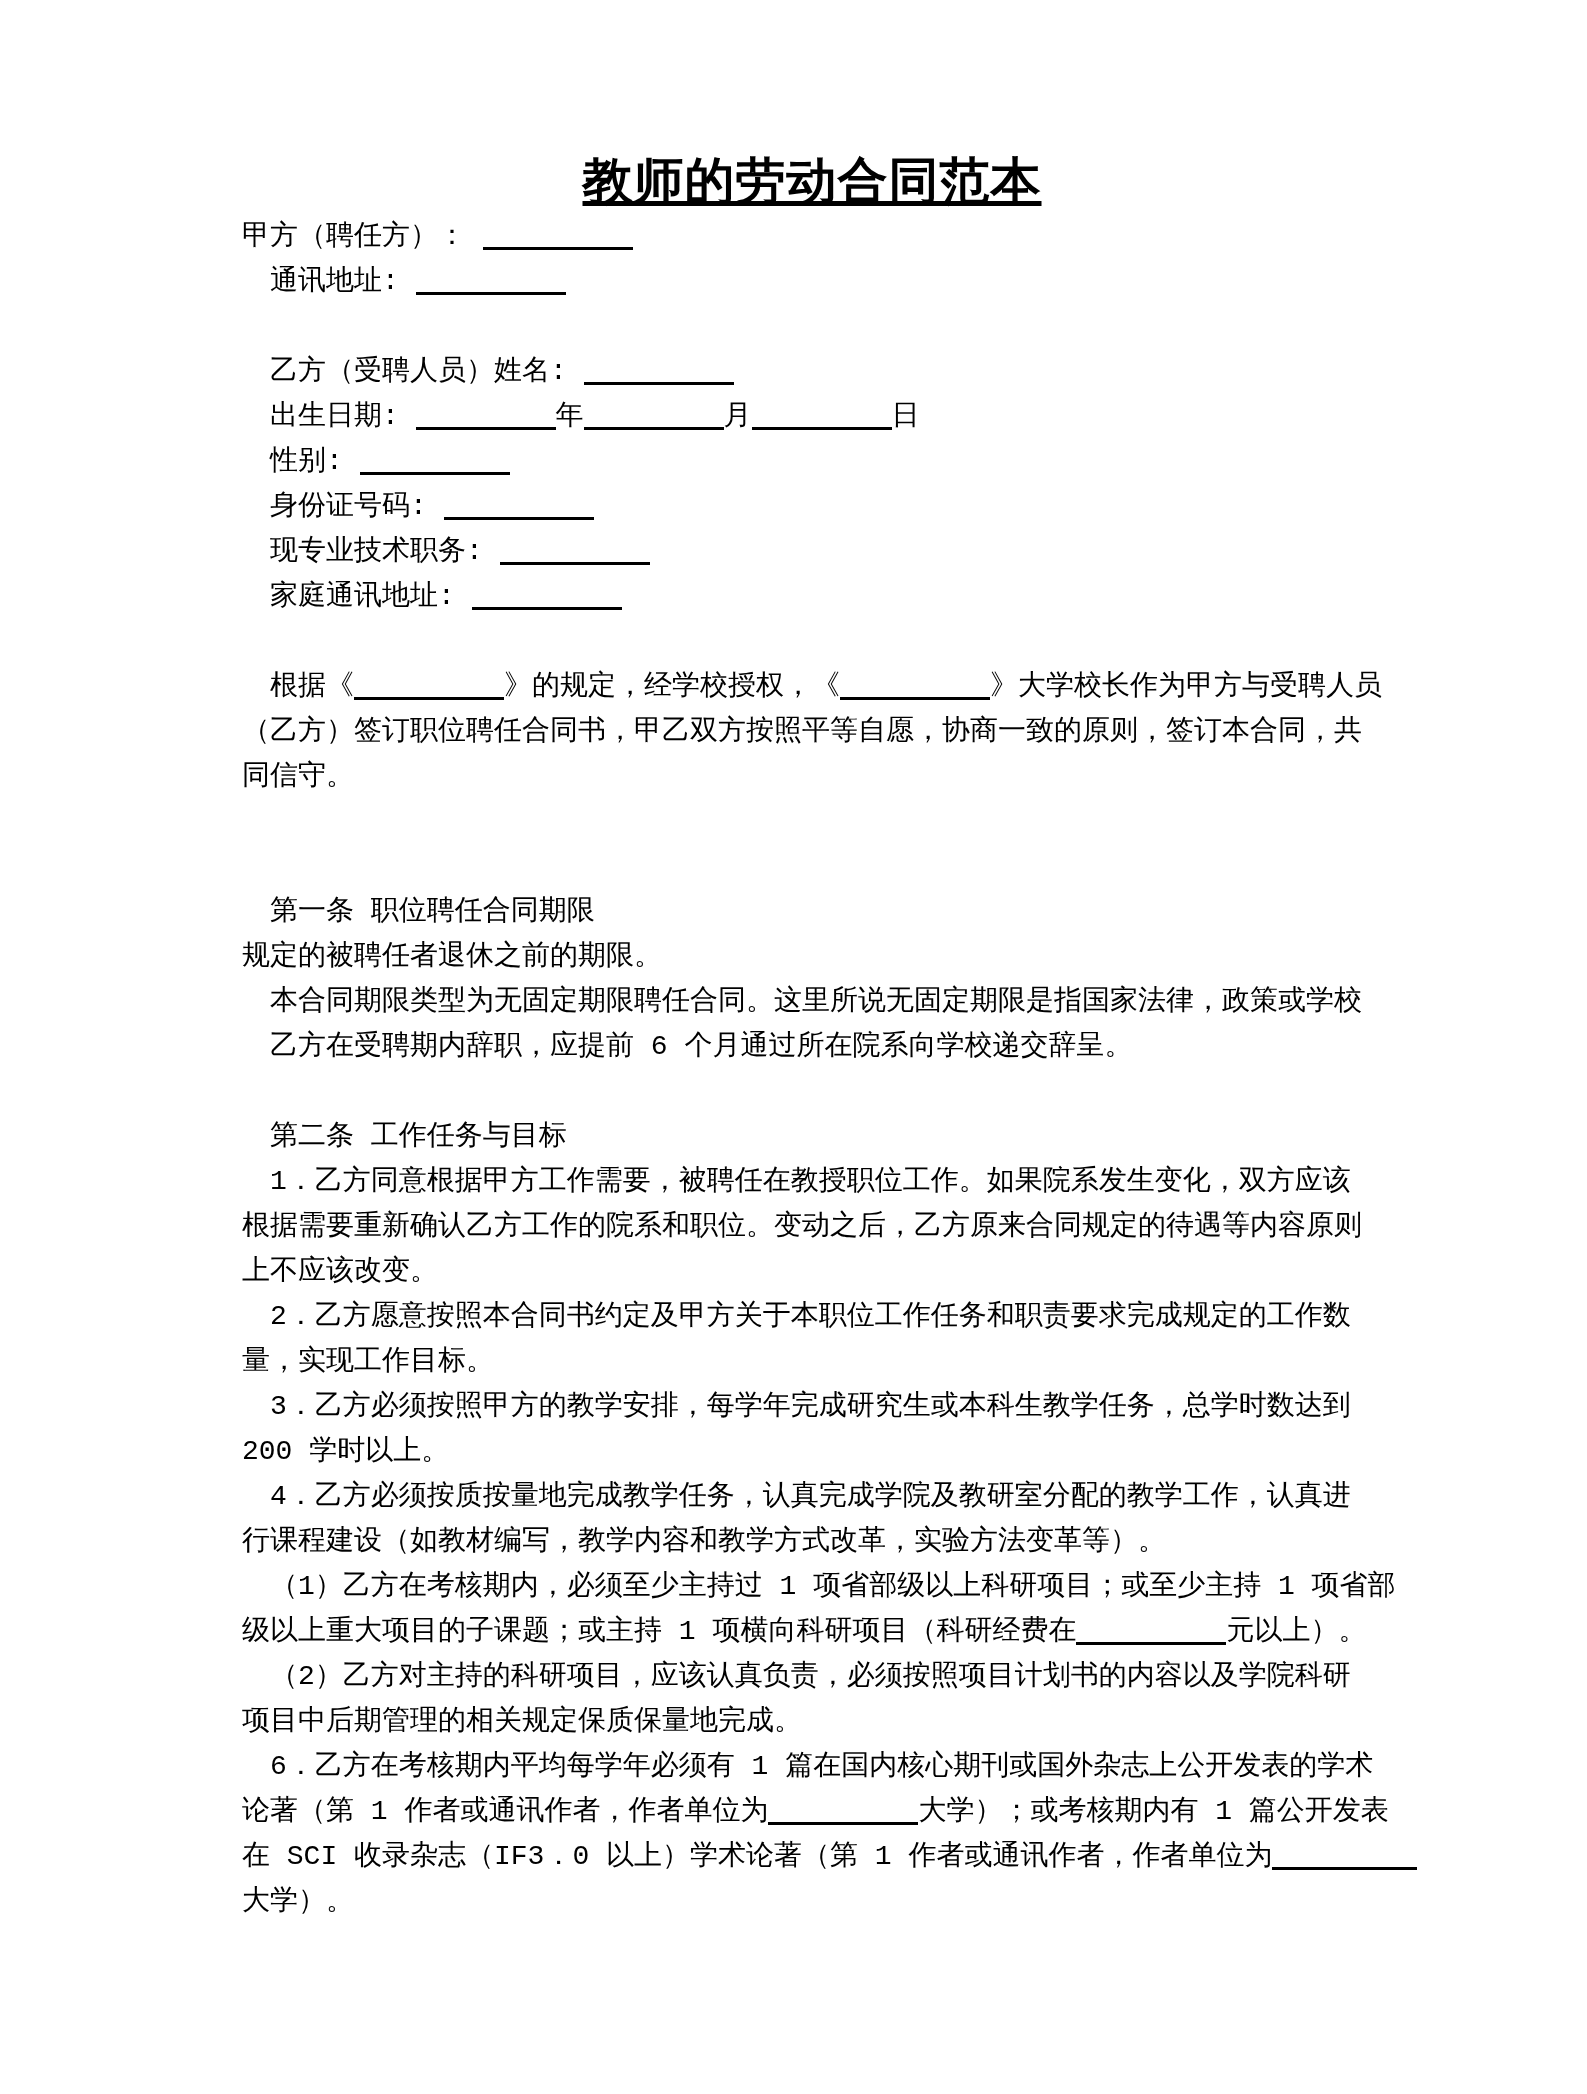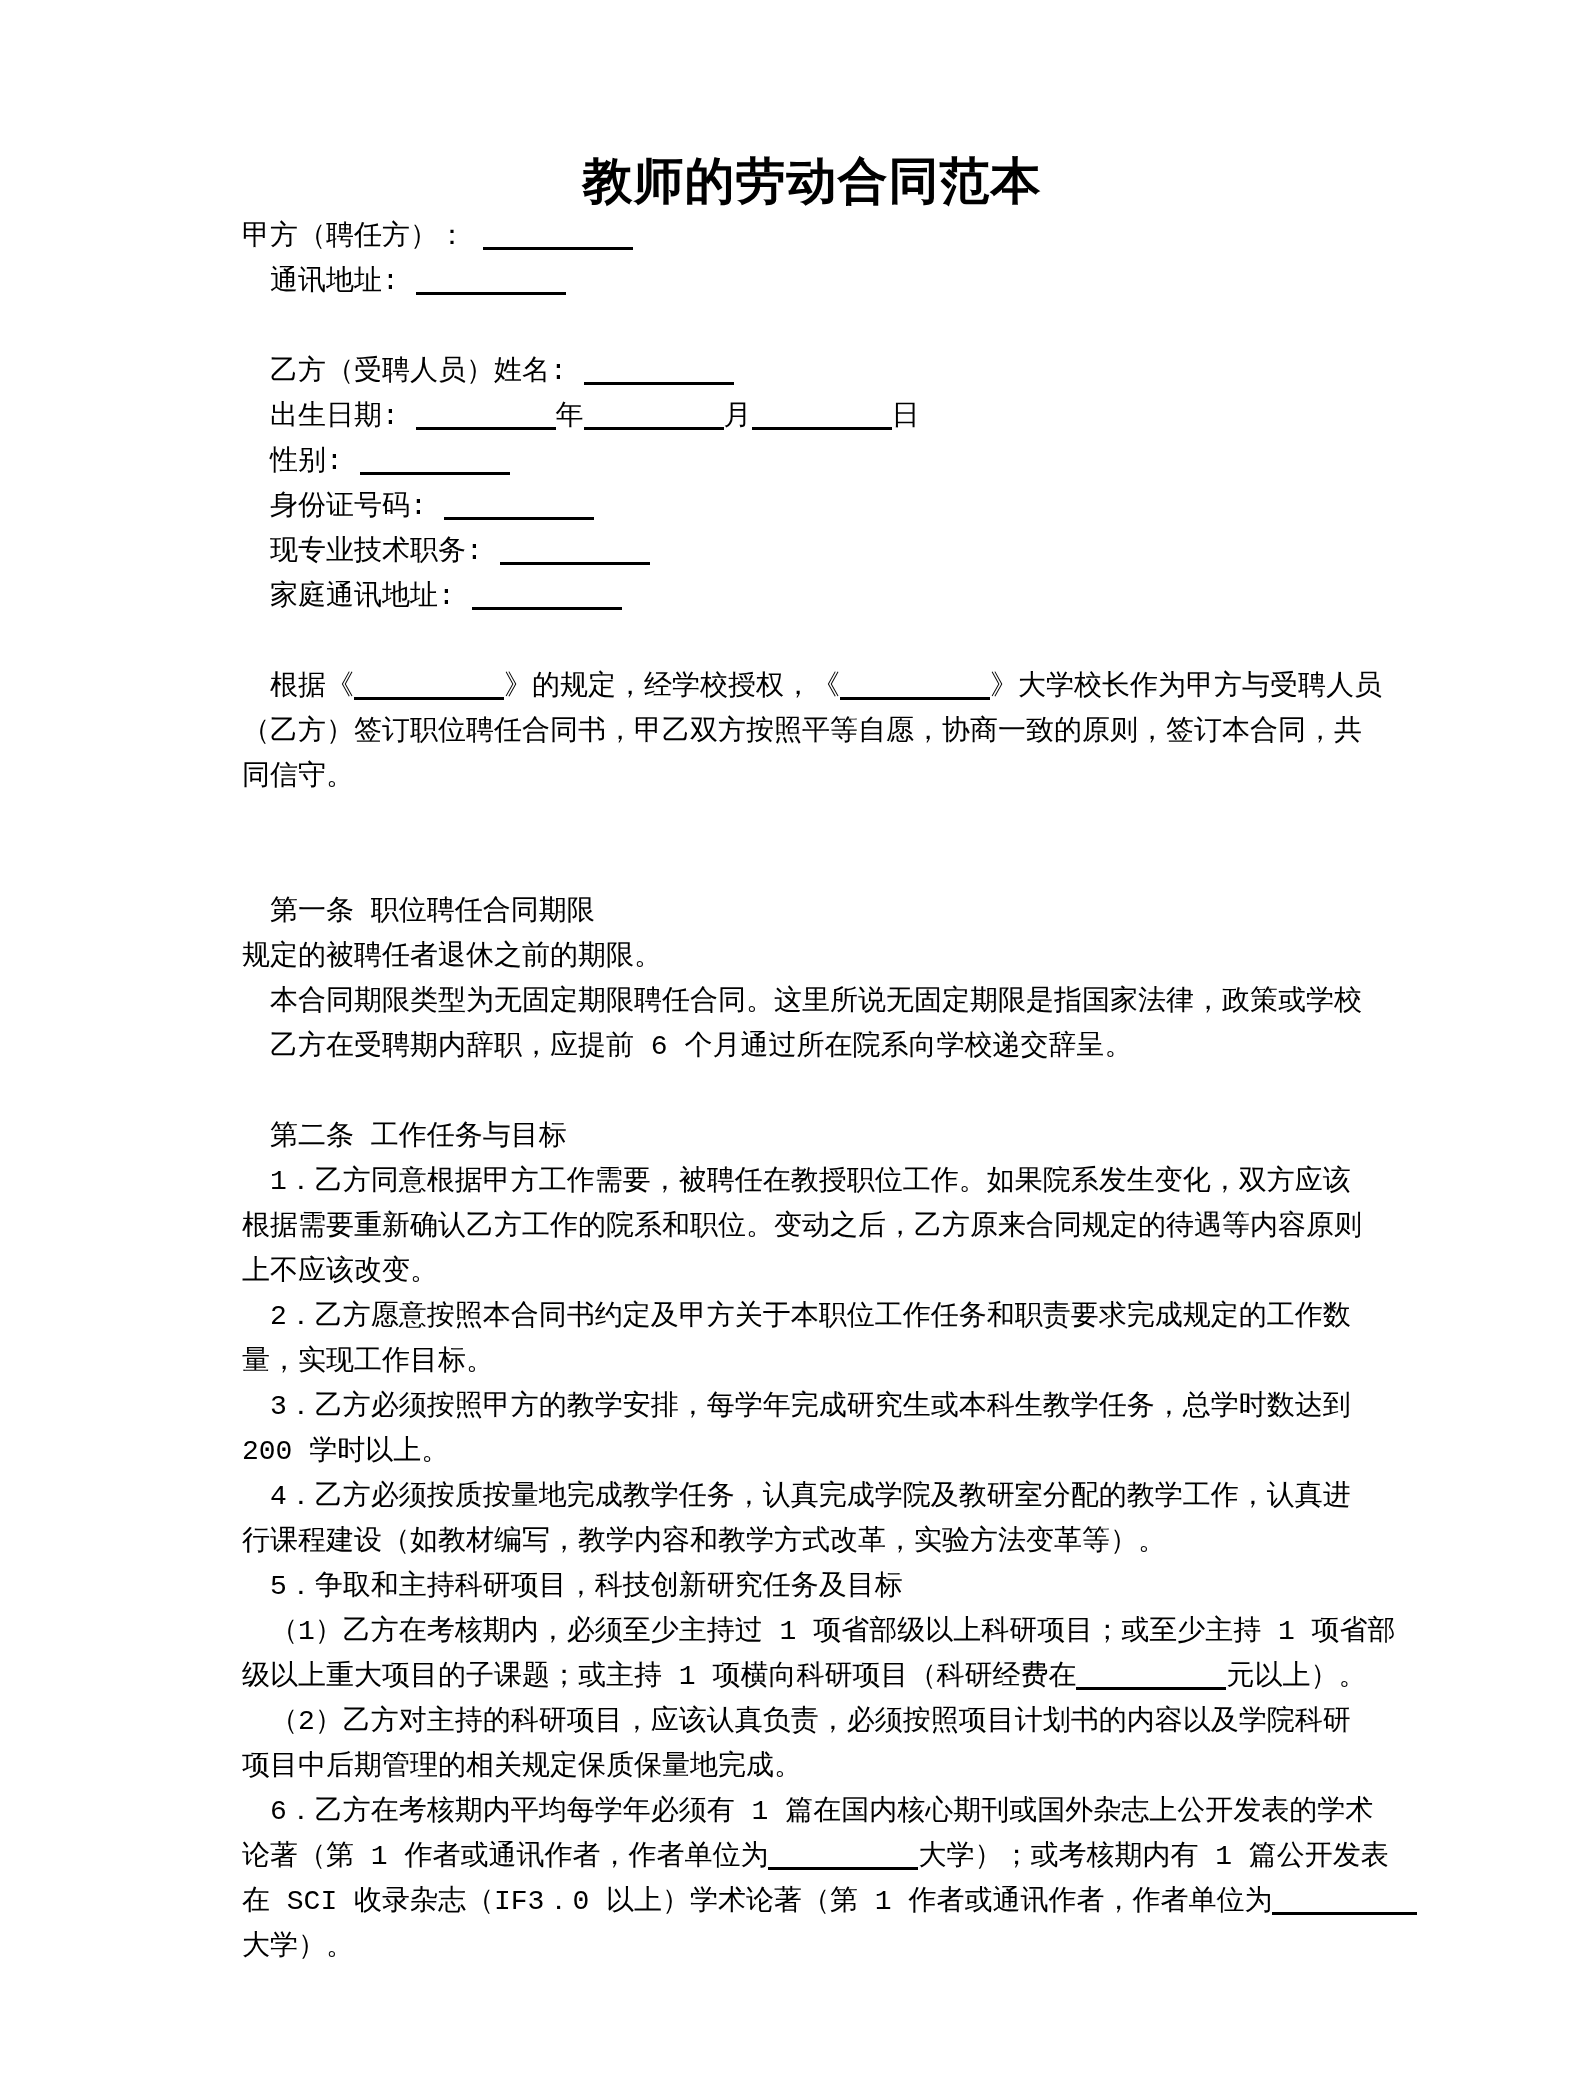--- a/index.html
+++ b/index.html
@@ -19,20 +19,21 @@
   }
   .doc-title {
     width: 1140px;
     margin: 0;
     text-align: center;
     font-size: 50px;
     line-height: 66px;
     font-weight: bold;
     letter-spacing: 1px;
     white-space: nowrap;
+    text-decoration: underline;
   }
   .doc-body {
     width: 1140px;
     font-size: 28px;
     font-family: Liberation Mono, monospace;
   }
   .line {
     height: 45px;
     line-height: 45px;
     white-space: nowrap;
@@ -82,21 +83,20 @@
       <div class="line indent"><span class="run">第二条 工作任务与目标</span></div>
       <div class="line indent"><span class="run">1．乙方同意根据甲方工作需要，被聘任在教授职位工作。如果院系发生变化，双方应该</span></div>
       <div class="line"><span class="run">根据需要重新确认乙方工作的院系和职位。变动之后，乙方原来合同规定的待遇等内容原则</span></div>
       <div class="line"><span class="run">上不应该改变。</span></div>
       <div class="line indent"><span class="run">2．乙方愿意按照本合同书约定及甲方关于本职位工作任务和职责要求完成规定的工作数</span></div>
       <div class="line"><span class="run">量，实现工作目标。</span></div>
       <div class="line indent"><span class="run">3．乙方必须按照甲方的教学安排，每学年完成研究生或本科生教学任务，总学时数达到</span></div>
       <div class="line"><span class="run">200 学时以上。</span></div>
       <div class="line indent"><span class="run">4．乙方必须按质按量地完成教学任务，认真完成学院及教研室分配的教学工作，认真进</span></div>
       <div class="line"><span class="run">行课程建设（如教材编写，教学内容和教学方式改革，实验方法变革等）。</span></div>
-      <div class="line indent"><span class="run">5．争取和主持科研项目，科技创新研究任务及目标</span></div>
       <div class="line indent"><span class="run">（1）乙方在考核期内，必须至少主持过 1 项省部级以上科研项目；或至少主持 1 项省部</span></div>
       <div class="line"><span class="run">级以上重大项目的子课题；或主持 1 项横向科研项目（科研经费在</span><span class="blank-underline" style="width: 150px;"></span><span class="run">元以上）。</span></div>
       <div class="line indent"><span class="run">（2）乙方对主持的科研项目，应该认真负责，必须按照项目计划书的内容以及学院科研</span></div>
       <div class="line"><span class="run">项目中后期管理的相关规定保质保量地完成。</span></div>
       <div class="line indent"><span class="run">6．乙方在考核期内平均每学年必须有 1 篇在国内核心期刊或国外杂志上公开发表的学术</span></div>
       <div class="line"><span class="run">论著（第 1 作者或通讯作者，作者单位为</span><span class="blank-underline" style="width: 150px;"></span><span class="run">大学）；或考核期内有 1 篇公开发表</span></div>
       <div class="line"><span class="run">在 SCI 收录杂志（IF3．0 以上）学术论著（第 1 作者或通讯作者，作者单位为</span><span class="blank-underline" style="width: 145px;"></span></div>
       <div class="line"><span class="run">大学）。</span></div>
     </div>
 </div>

